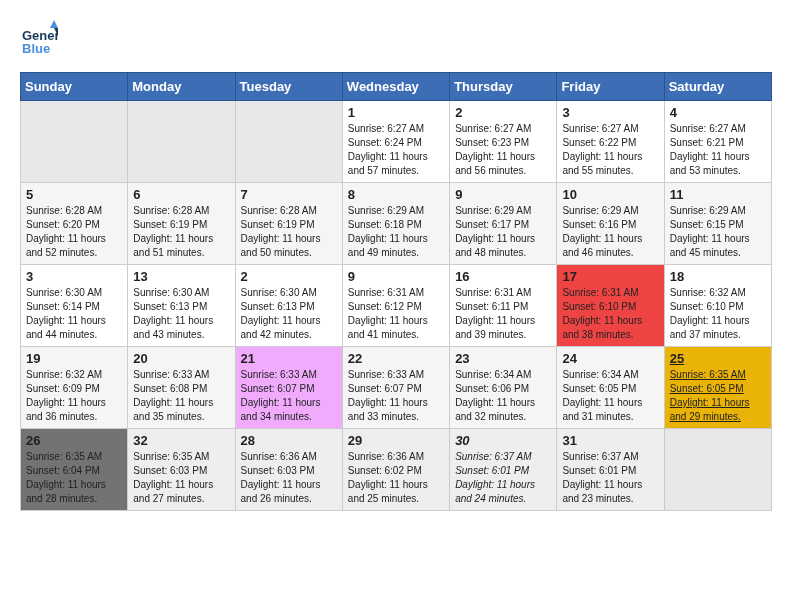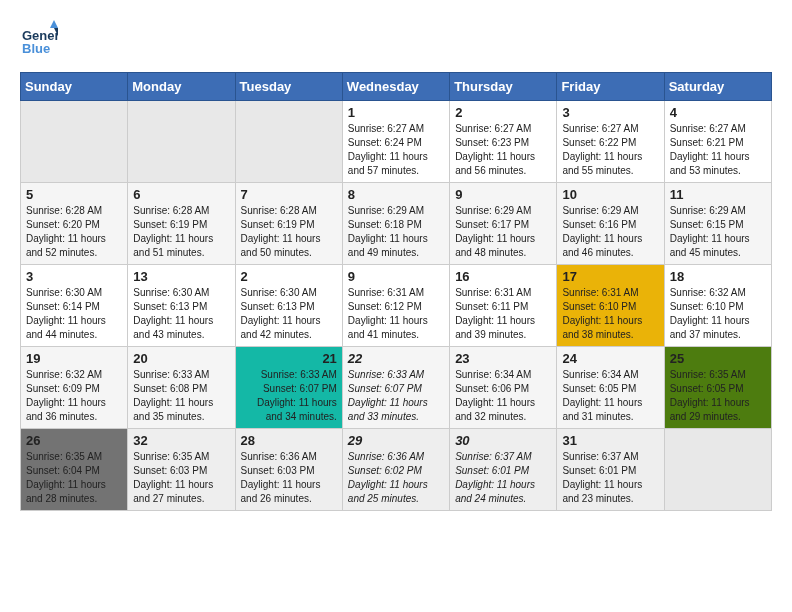--- a/index.html
+++ b/index.html
@@ -228,21 +228,21 @@
 Daylight: 11 hours
 and 41 minutes.</div>
         </td>
         <td style="background: rgb(255, 255, 255);">
           <div class="day-num">16</div>
           <div class="cell-text" style="white-space: pre-line;">Sunrise: 6:31 AM
 Sunset: 6:11 PM
 Daylight: 11 hours
 and 39 minutes.</div>
         </td>
-        <td style="background: #eab308;">
+        <td style="background: #ef4444;">
           <div class="day-num">17</div>
           <div class="cell-text" style="white-space: pre-line;">Sunrise: 6:31 AM
 Sunset: 6:10 PM
 Daylight: 11 hours
 and 38 minutes.</div>
         </td>
         <td style="background: rgb(255, 255, 255);">
           <div class="day-num">18</div>
           <div class="cell-text" style="white-space: pre-line;">Sunrise: 6:32 AM
 Sunset: 6:10 PM
@@ -258,49 +258,49 @@
 Daylight: 11 hours
 and 36 minutes.</div>
         </td>
         <td style="background: rgb(245, 245, 245);">
           <div class="day-num">20</div>
           <div class="cell-text" style="white-space: pre-line;">Sunrise: 6:33 AM
 Sunset: 6:08 PM
 Daylight: 11 hours
 and 35 minutes.</div>
         </td>
-        <td style="background: #14b8a6; text-align: right;">
+        <td style="background: #f0abfc;">
           <div class="day-num">21</div>
           <div class="cell-text" style="white-space: pre-line;">Sunrise: 6:33 AM
 Sunset: 6:07 PM
 Daylight: 11 hours
 and 34 minutes.</div>
         </td>
-        <td style="background: rgb(245, 245, 245); font-style: italic;">
+        <td style="background: rgb(245, 245, 245);">
           <div class="day-num">22</div>
           <div class="cell-text" style="white-space: pre-line;">Sunrise: 6:33 AM
 Sunset: 6:07 PM
 Daylight: 11 hours
 and 33 minutes.</div>
         </td>
         <td style="background: rgb(245, 245, 245);">
           <div class="day-num">23</div>
           <div class="cell-text" style="white-space: pre-line;">Sunrise: 6:34 AM
 Sunset: 6:06 PM
 Daylight: 11 hours
 and 32 minutes.</div>
         </td>
         <td style="background: rgb(245, 245, 245); margin-left: 34px;">
           <div class="day-num">24</div>
           <div class="cell-text" style="white-space: pre-line;">Sunrise: 6:34 AM
 Sunset: 6:05 PM
 Daylight: 11 hours
 and 31 minutes.</div>
         </td>
-        <td style="background: #4d7c0f;">
+        <td style="background: #eab308; text-decoration: underline;">
           <div class="day-num">25</div>
           <div class="cell-text" style="white-space: pre-line;">Sunrise: 6:35 AM
 Sunset: 6:05 PM
 Daylight: 11 hours
 and 29 minutes.</div>
         </td>
       </tr>
       <tr>
         <td style="background: #737373;">
           <div class="day-num">26</div>
@@ -316,21 +316,21 @@
 Daylight: 11 hours
 and 27 minutes.</div>
         </td>
         <td style="background: rgb(238, 238, 238);">
           <div class="day-num">28</div>
           <div class="cell-text" style="white-space: pre-line;">Sunrise: 6:36 AM
 Sunset: 6:03 PM
 Daylight: 11 hours
 and 26 minutes.</div>
         </td>
-        <td style="background: rgb(238, 238, 238); font-style: italic;">
+        <td style="background: rgb(238, 238, 238);">
           <div class="day-num">29</div>
           <div class="cell-text" style="white-space: pre-line;">Sunrise: 6:36 AM
 Sunset: 6:02 PM
 Daylight: 11 hours
 and 25 minutes.</div>
         </td>
         <td style="background: rgb(238, 238, 238); font-style: italic;">
           <div class="day-num">30</div>
           <div class="cell-text" style="white-space: pre-line;">Sunrise: 6:37 AM
 Sunset: 6:01 PM

